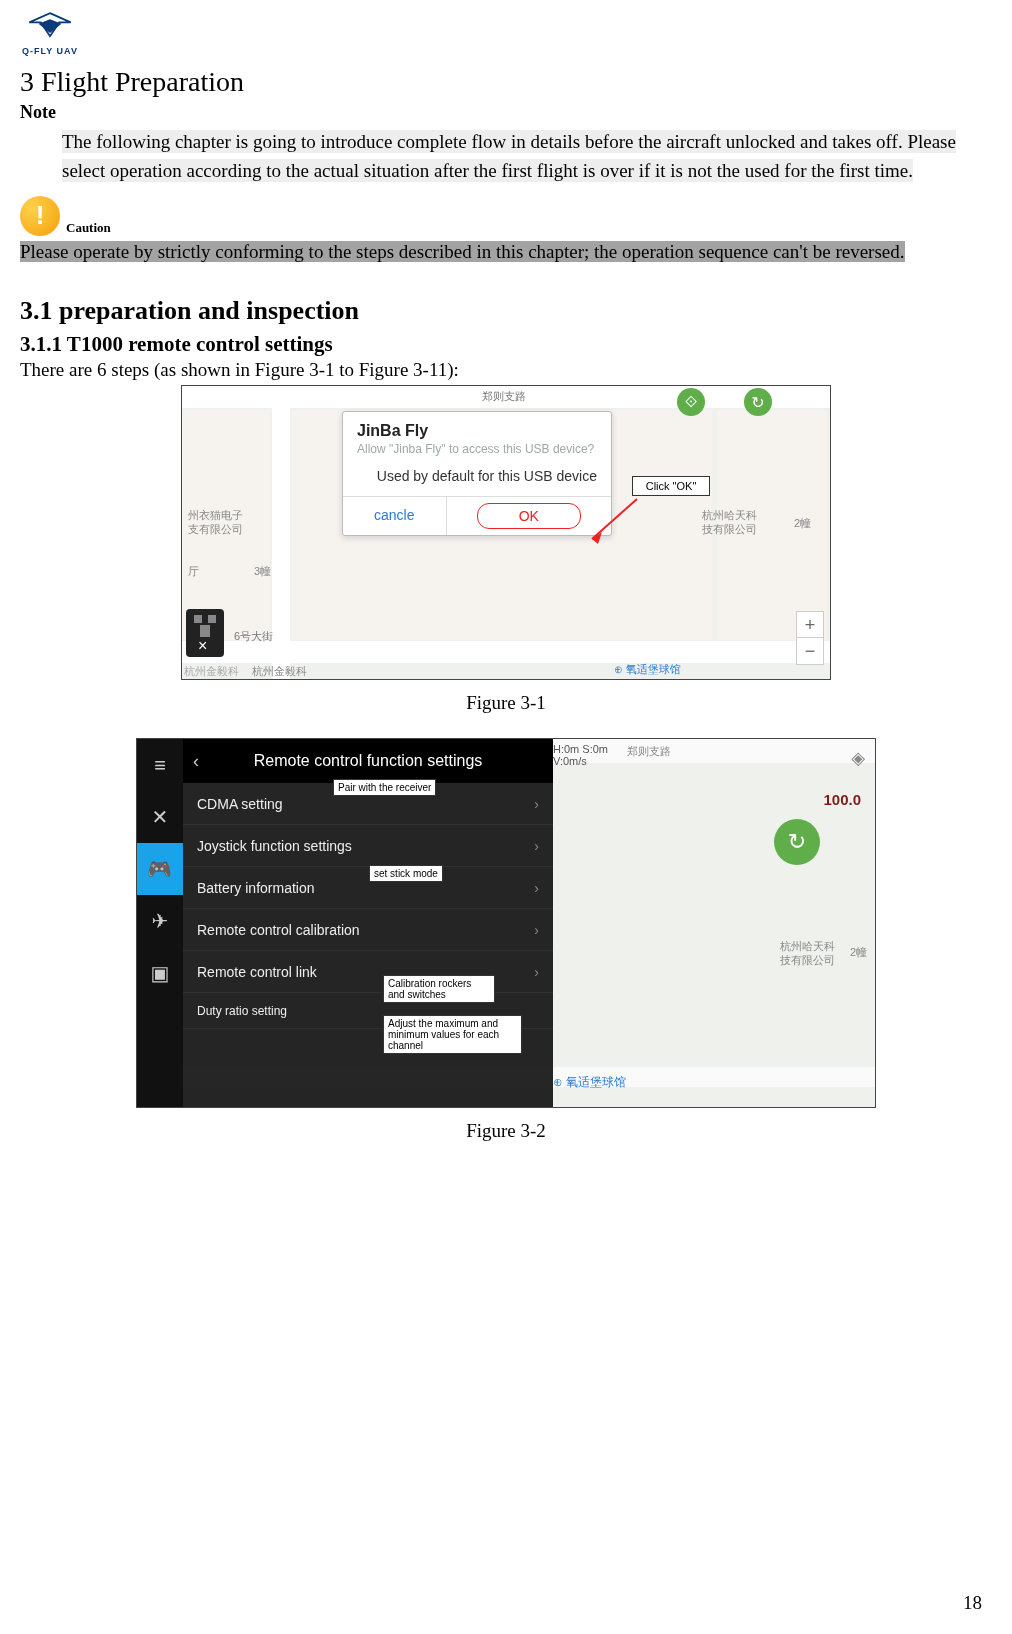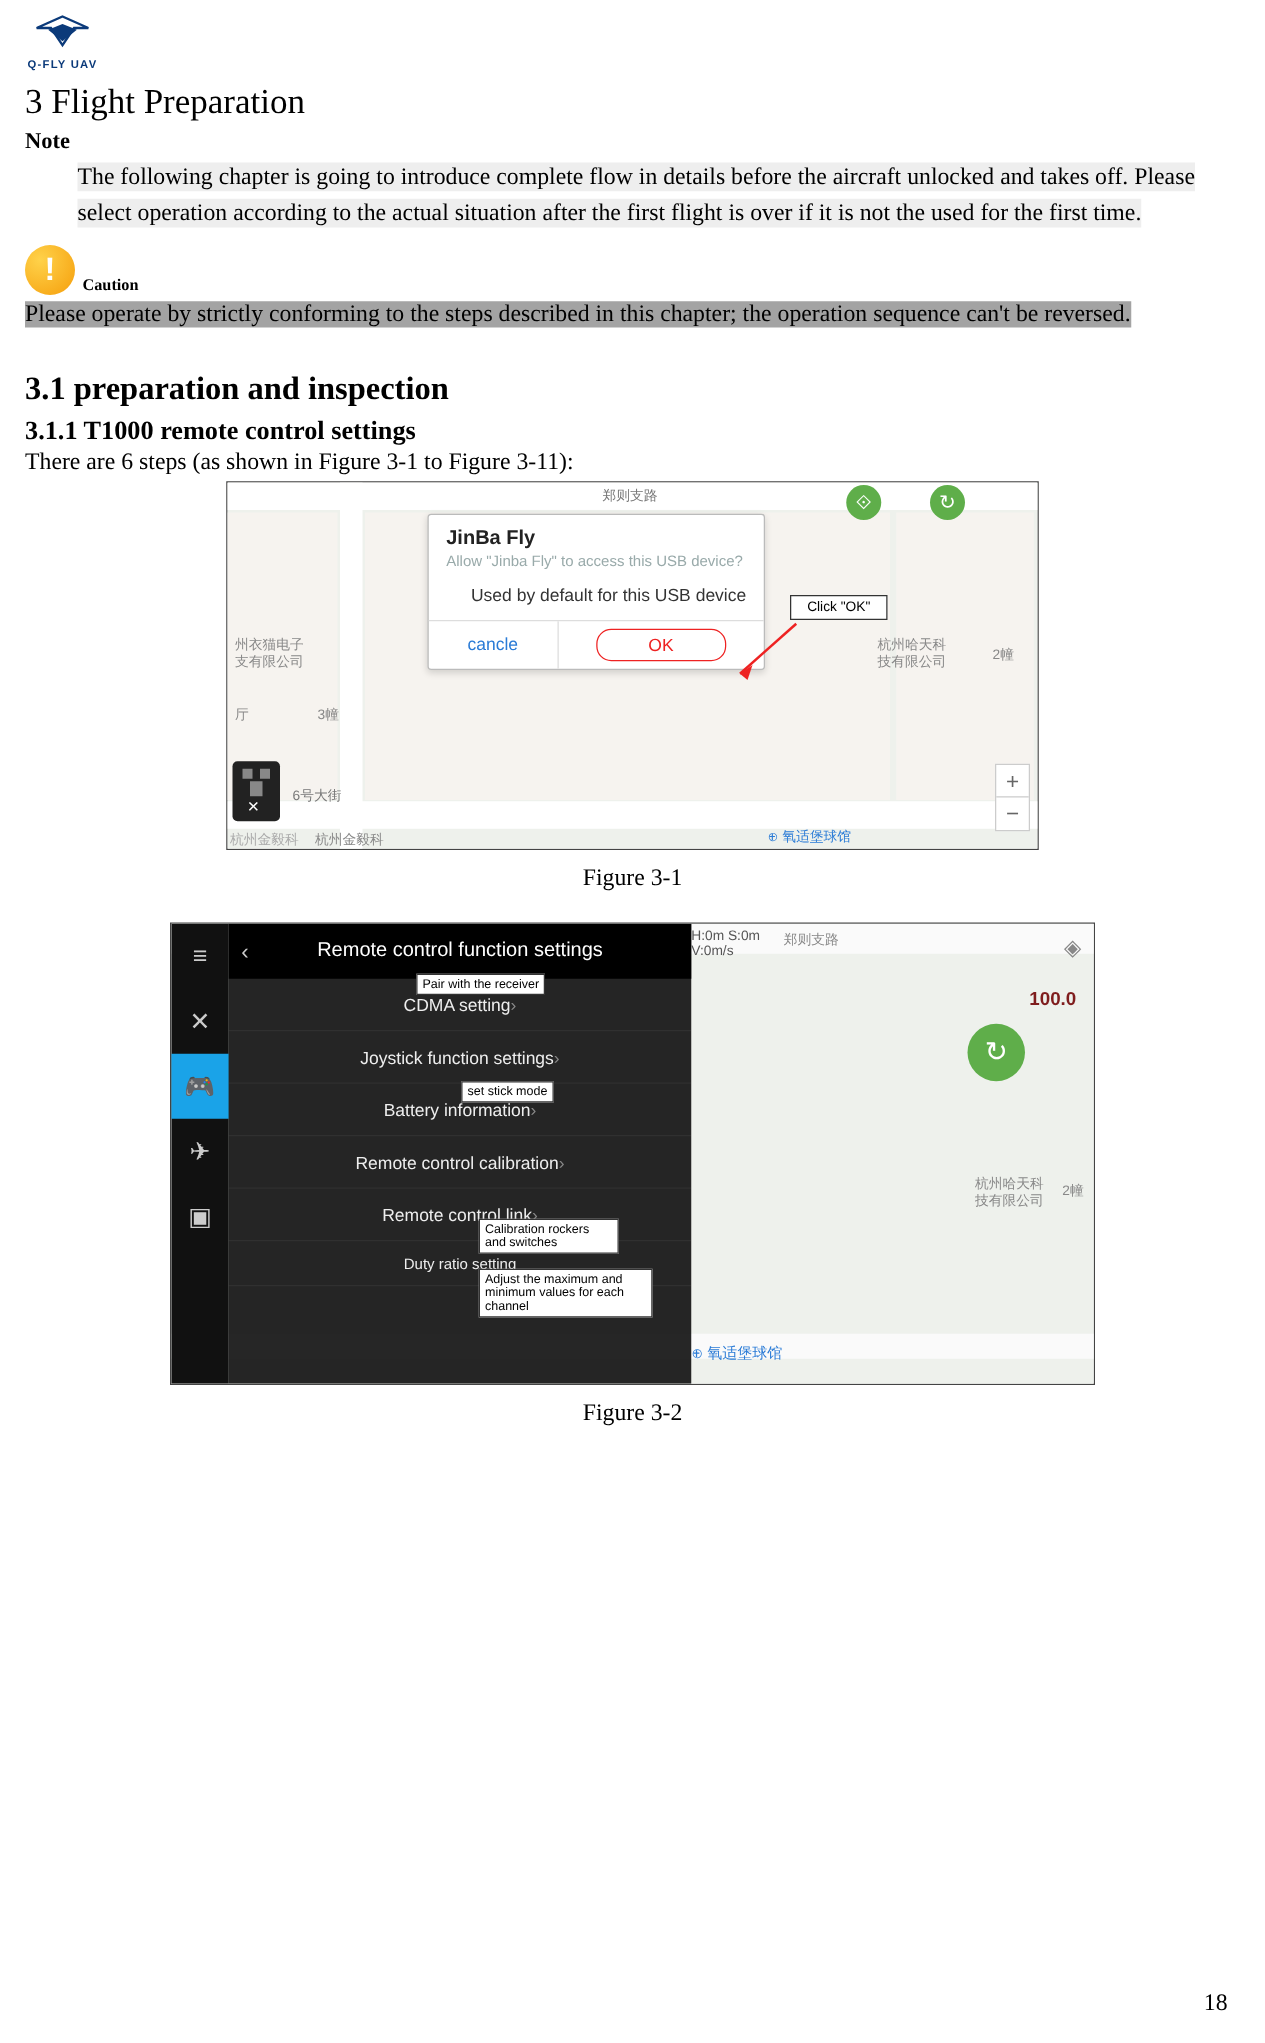--- a/index.html
+++ b/index.html
@@ -61,21 +61,21 @@
   
   .fig2 { width:740px; height:370px; margin:0 auto; border:1px solid #444; position:relative; font-family:Arial,sans-serif; overflow:hidden;}
   .fig2 .mapbg2{position:absolute; inset:0; background:#eef1ec;}
   .fig2 .road-h, .fig2 .road-v { background:#fafafa;}
   .sidebar { position:absolute; left:0; top:0; bottom:0; width:46px; background:#111; display:flex; flex-direction:column;}
   .sb-item{ flex:0 0 52px; display:flex; align-items:center; justify-content:center; color:#ccc; font-size:20px;}
   .sb-item.active{ background:#1aa3e8; color:#fff;}
   .menu { position:absolute; left:46px; top:0; bottom:0; width:370px; background:rgba(20,20,20,.92);}
   .menu-hdr{ height:44px; background:#000; color:#fff; display:flex; align-items:center; justify-content:center; font-size:16px; position:relative;}
   .menu-hdr .back{ position:absolute; left:10px; color:#ccc; font-size:18px;}
-  .menu-item{ height:42px; display:flex; align-items:center; justify-content:center; padding:0 14px; color:#eee; font-size:14px; border-bottom:1px solid rgba(255,255,255,.05);}
+  .menu-item{ height:42px; display:flex; align-items:center; justify-content:space-between; padding:0 14px; color:#eee; font-size:14px; border-bottom:1px solid rgba(255,255,255,.05);}
   .menu-item .chev{ color:#888; font-size:14px;}
   .menu-highlight{ color:#1aa3e8; font-weight:bold; padding:10px 14px 8px 14px; font-size:15px;}
   .tiny-tag { position:absolute; background:#fff; border:1px solid #333; font-size:10px; padding:2px 4px; color:#000; line-height:1.1; font-family:Arial,sans-serif;}
   .topstat{ position:absolute; left:416px; top:4px; font-size:11px; color:#555;}
   .wifi{ position:absolute; right:10px; top:8px; color:#888; font-size:18px;}
   .pct{ position:absolute; right:14px; top:52px; font-size:15px; color:#7f1d1d; font-weight:bold;}
   .swap{ position:absolute; right:55px; top:80px; width:46px; height:46px; border-radius:50%; background:#5fae4a; color:#fff; display:flex;align-items:center;justify-content:center;font-size:22px;}
   .bottom-blue{position:absolute; left:416px; bottom:16px; font-size:12px; color:#2a7bd6;}
   .map-cn{position:absolute; font-size:11px; color:#888;}
 

